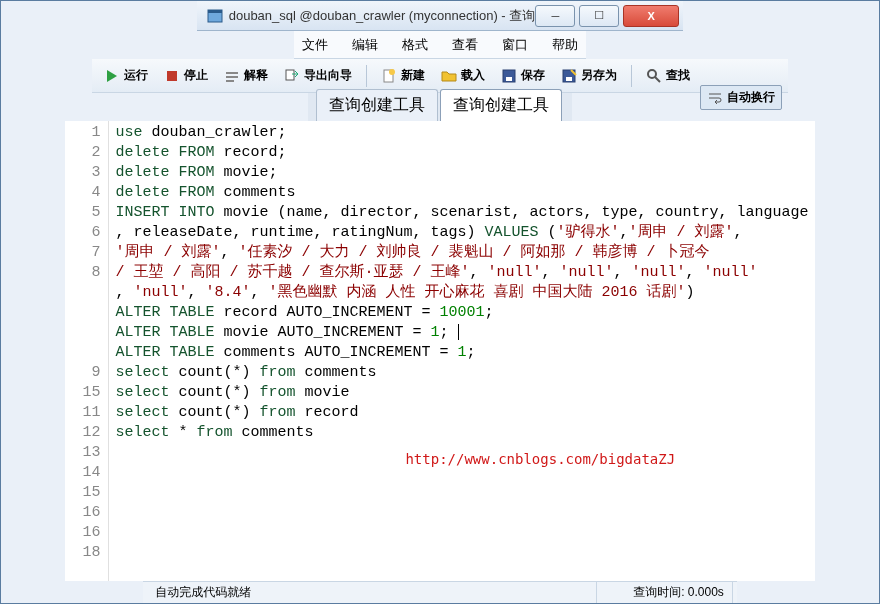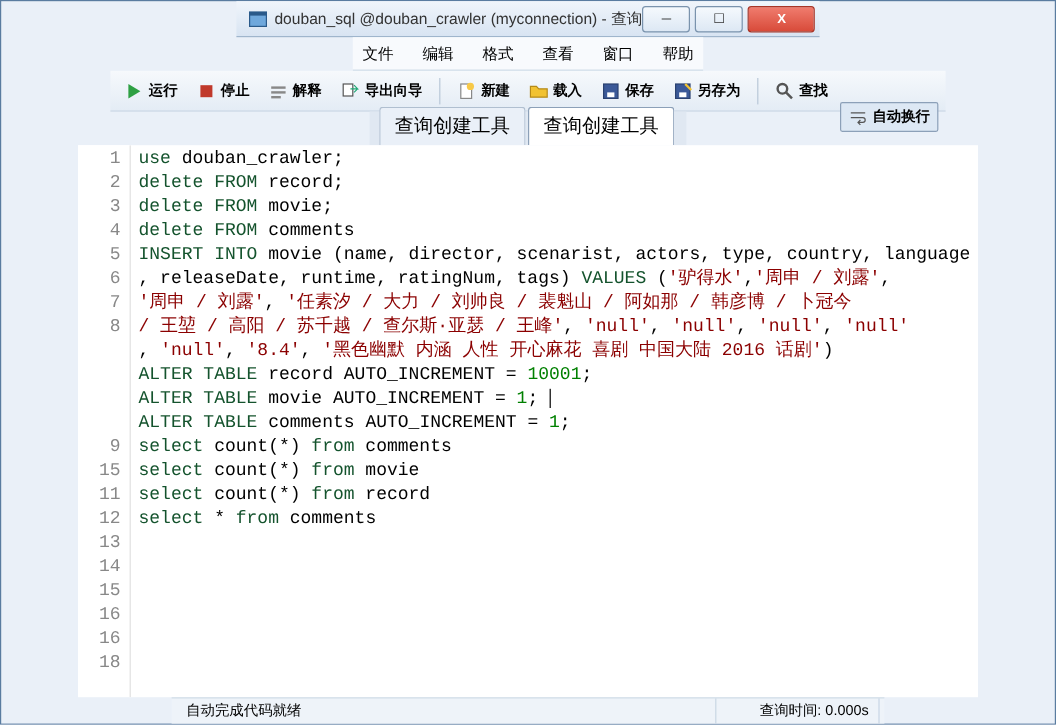--- a/index.html
+++ b/index.html
@@ -180,19 +180,20 @@
         <div>11</div>
         <div>12</div>
         <div>13</div>
         <div>14</div>
         <div>15</div>
         <div>16</div>
         <div>16</div>
         <div>18</div>
       </div>
     <div class="code" id="code"><div><span class="kw">use</span><span class="id"> douban_crawler;</span></div><div><span class="kw">delete</span><span class="id"> </span><span class="kw">FROM</span><span class="id"> record;</span></div><div><span class="kw">delete</span><span class="id"> </span><span class="kw">FROM</span><span class="id"> movie;</span></div><div><span class="kw">delete</span><span class="id"> </span><span class="kw">FROM</span><span class="id"> comments</span></div><div><span class="id"></span></div><div><span class="id"></span></div><div><span class="id"></span></div><div><span class="kw">INSERT</span><span class="id"> </span><span class="kw">INTO</span><span class="id"> movie (name, director, scenarist, actors, type, country, language</span></div><div><span class="id">, releaseDate, runtime, ratingNum, tags) </span><span class="kw">VALUES</span><span class="id"> (</span><span class="str">'驴得水'</span><span class="id">,</span><span class="str">'周申 / 刘露'</span><span class="id">,</span></div><div><span class="id"></span><span class="str">'周申 / 刘露'</span><span class="id">, </span><span class="str">'任素汐 / 大力 / 刘帅良 / 裴魁山 / 阿如那 / 韩彦博 / 卜冠今</span></div><div><span class="str">/ 王堃 / 高阳 / 苏千越 / 查尔斯·亚瑟 / 王峰'</span><span class="id">, </span><span class="str">'null'</span><span class="id">, </span><span class="str">'null'</span><span class="id">, </span><span class="str">'null'</span><span class="id">, </span><span class="str">'null'</span><span class="id"></span></div><div><span class="id">, </span><span class="str">'null'</span><span class="id">, </span><span class="str">'8.4'</span><span class="id">, </span><span class="str">'黑色幽默 内涵 人性 开心麻花 喜剧 中国大陆 2016 话剧'</span><span class="id">)</span></div><div><span class="id"></span></div><div><span class="kw">ALTER</span><span class="id"> </span><span class="kw">TABLE</span><span class="id"> record AUTO_INCREMENT = </span><span class="num">10001</span><span class="id">;</span></div><div><span class="kw">ALTER</span><span class="id"> </span><span class="kw">TABLE</span><span class="id"> movie AUTO_INCREMENT = </span><span class="num">1</span><span class="id">; </span><span class="cursor-bar"></span></div><div><span class="kw">ALTER</span><span class="id"> </span><span class="kw">TABLE</span><span class="id"> comments AUTO_INCREMENT = </span><span class="num">1</span><span class="id">;</span></div><div><span class="id"></span></div><div><span class="kw">select</span><span class="id"> count(*) </span><span class="kw">from</span><span class="id"> comments</span></div><div><span class="kw">select</span><span class="id"> count(*) </span><span class="kw">from</span><span class="id"> movie</span></div><div><span class="kw">select</span><span class="id"> count(*) </span><span class="kw">from</span><span class="id"> record</span></div><div><span class="id"></span></div><div><span class="kw">select</span><span class="id"> * </span><span class="kw">from</span><span class="id"> comments</span></div></div>
+    <div class="watermark-url">http://www.cnblogs.com/bigdataZJ</div>
   </div>
 
   <div class="statusbar">
     <div class="cell first">自动完成代码就绪</div>
     <div class="cell">查询时间: 0.000s</div>
   </div>
 </div>
 
 </body></html>

